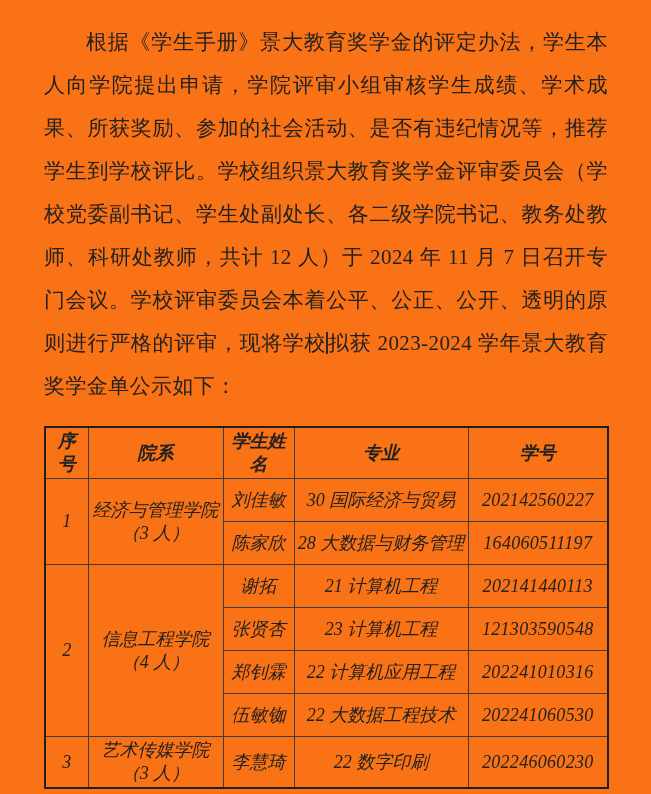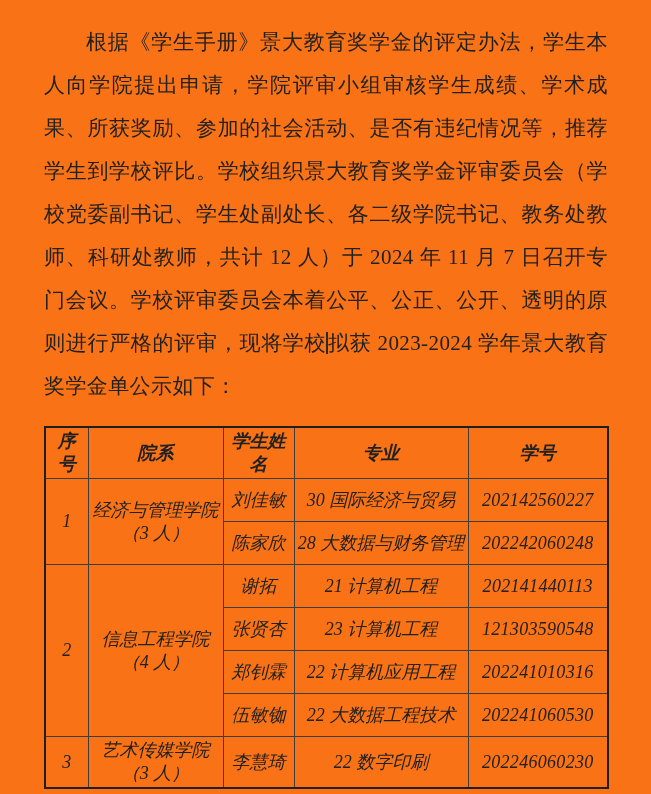--- a/index.html
+++ b/index.html
@@ -96,21 +96,21 @@
           <span class="college-name">经济与管理学院</span>
           <span class="college-count">（3 人）</span>
         </td>
         <td>刘佳敏</td>
         <td>30 国际经济与贸易</td>
         <td class="sid">202142560227</td>
       </tr>
       <tr>
         <td>陈家欣</td>
         <td>28 大数据与财务管理</td>
-        <td class="sid">202242060248</td>
+        <td class="sid">164060511197</td>
       </tr>
 
       <tr>
         <td rowspan="4">2</td>
         <td rowspan="4">
           <span class="college-name">信息工程学院</span>
           <span class="college-count">（4 人）</span>
         </td>
         <td>谢拓</td>
         <td>21 计算机工程</td>

